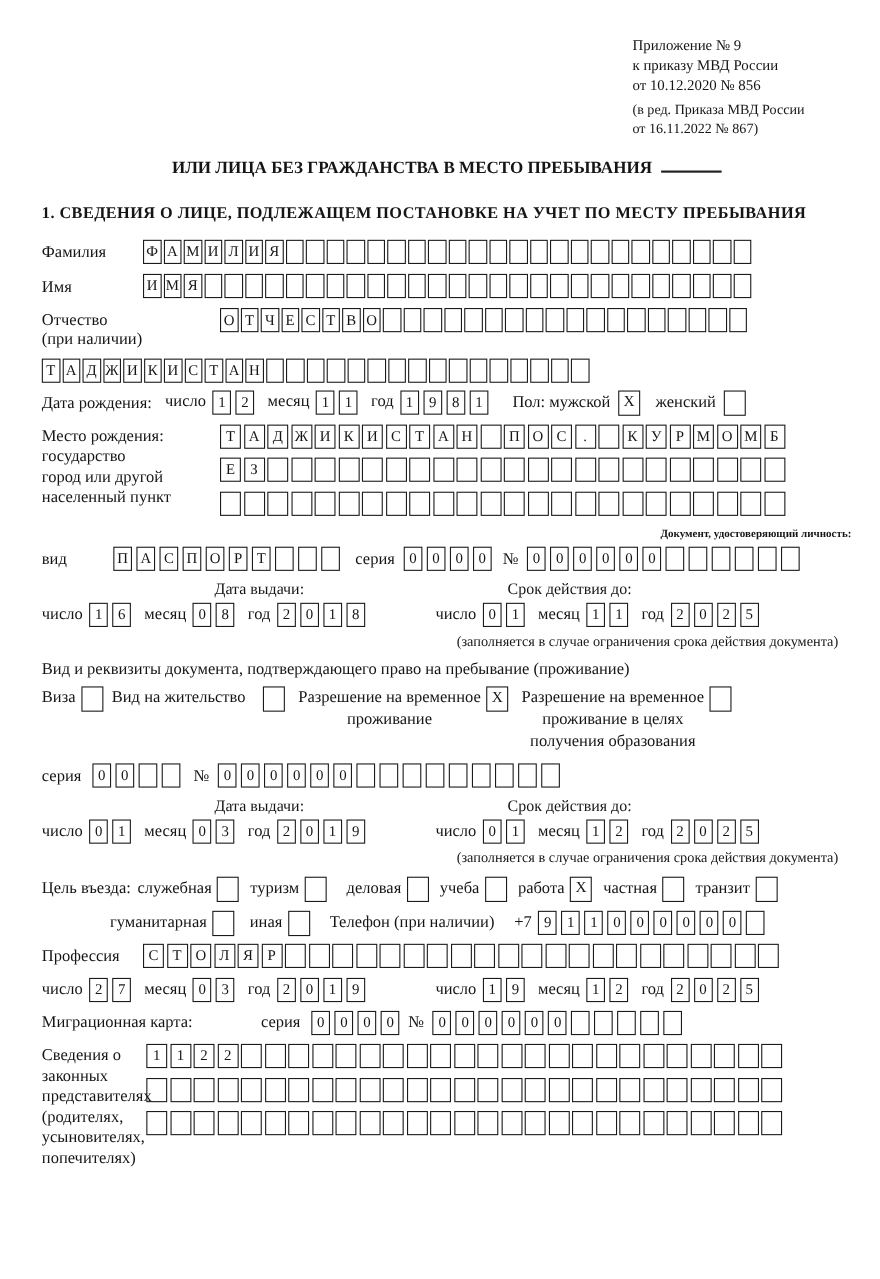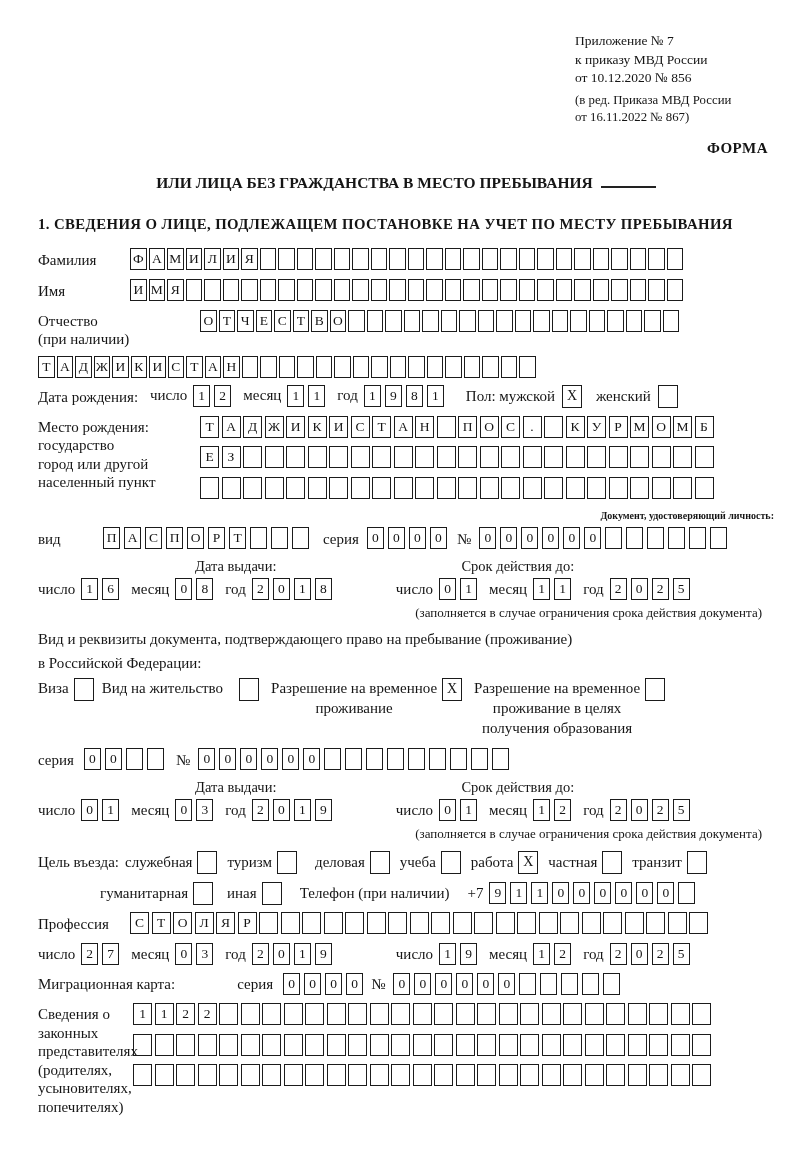--- a/index.html
+++ b/index.html
@@ -67,29 +67,28 @@
 
   .sex-group { display: inline-flex; align-items: center; margin-left: 10px; }
   .sex-group .w { margin-right: 7px; }
 </style>
 </head>
 <body>
 
 <div class="page">
 
   <div class="hdr">
-    <div>Приложение № 7</div>
+    <div>Приложение № 9</div>
     <div>к приказу МВД России</div>
     <div>от 10.12.2020 № 856</div>
     <div class="amend">
       <div>(в ред. Приказа МВД России</div>
       <div>от 16.11.2022 № 867)</div>
     </div>
   </div>
-  <div class="forma">ФОРМА</div>
 
   <div class="title">
     <div><span>ИЛИ ЛИЦА БЕЗ ГРАЖДАНСТВА В МЕСТО ПРЕБЫВАНИЯ</span><span class="blank-line"></span></div>
   </div>
 
   <div class="sec1">1. СВЕДЕНИЯ О ЛИЦЕ, ПОДЛЕЖАЩЕМ ПОСТАНОВКЕ НА УЧЕТ ПО МЕСТУ ПРЕБЫВАНИЯ</div>
 
   <div class="frow">
     <span class="flabel w92">Фамилия</span>
     <span class="cellrow">
@@ -432,21 +431,20 @@
           <span class="cell">2</span>
           <span class="cell">0</span>
           <span class="cell">2</span>
           <span class="cell">5</span>
         </span>
     </span>
   </div>
   <div class="note-right">(заполняется в случае ограничения срока действия документа)</div>
 
   <div class="intro">Вид и реквизиты документа, подтверждающего право на пребывание (проживание)</div>
-  <div class="intro">в Российской Федерации:</div>
 
   <div class="permit-row">
     <span class="pair">
       <span class="plabel">Виза</span>
       <span class="cellrow cbx">
           <span class="cell"></span>
         </span>
     </span>
     <span class="pair">
       <span class="plabel" style="margin-left:8px; margin-right:16px">Вид на жительство</span>

